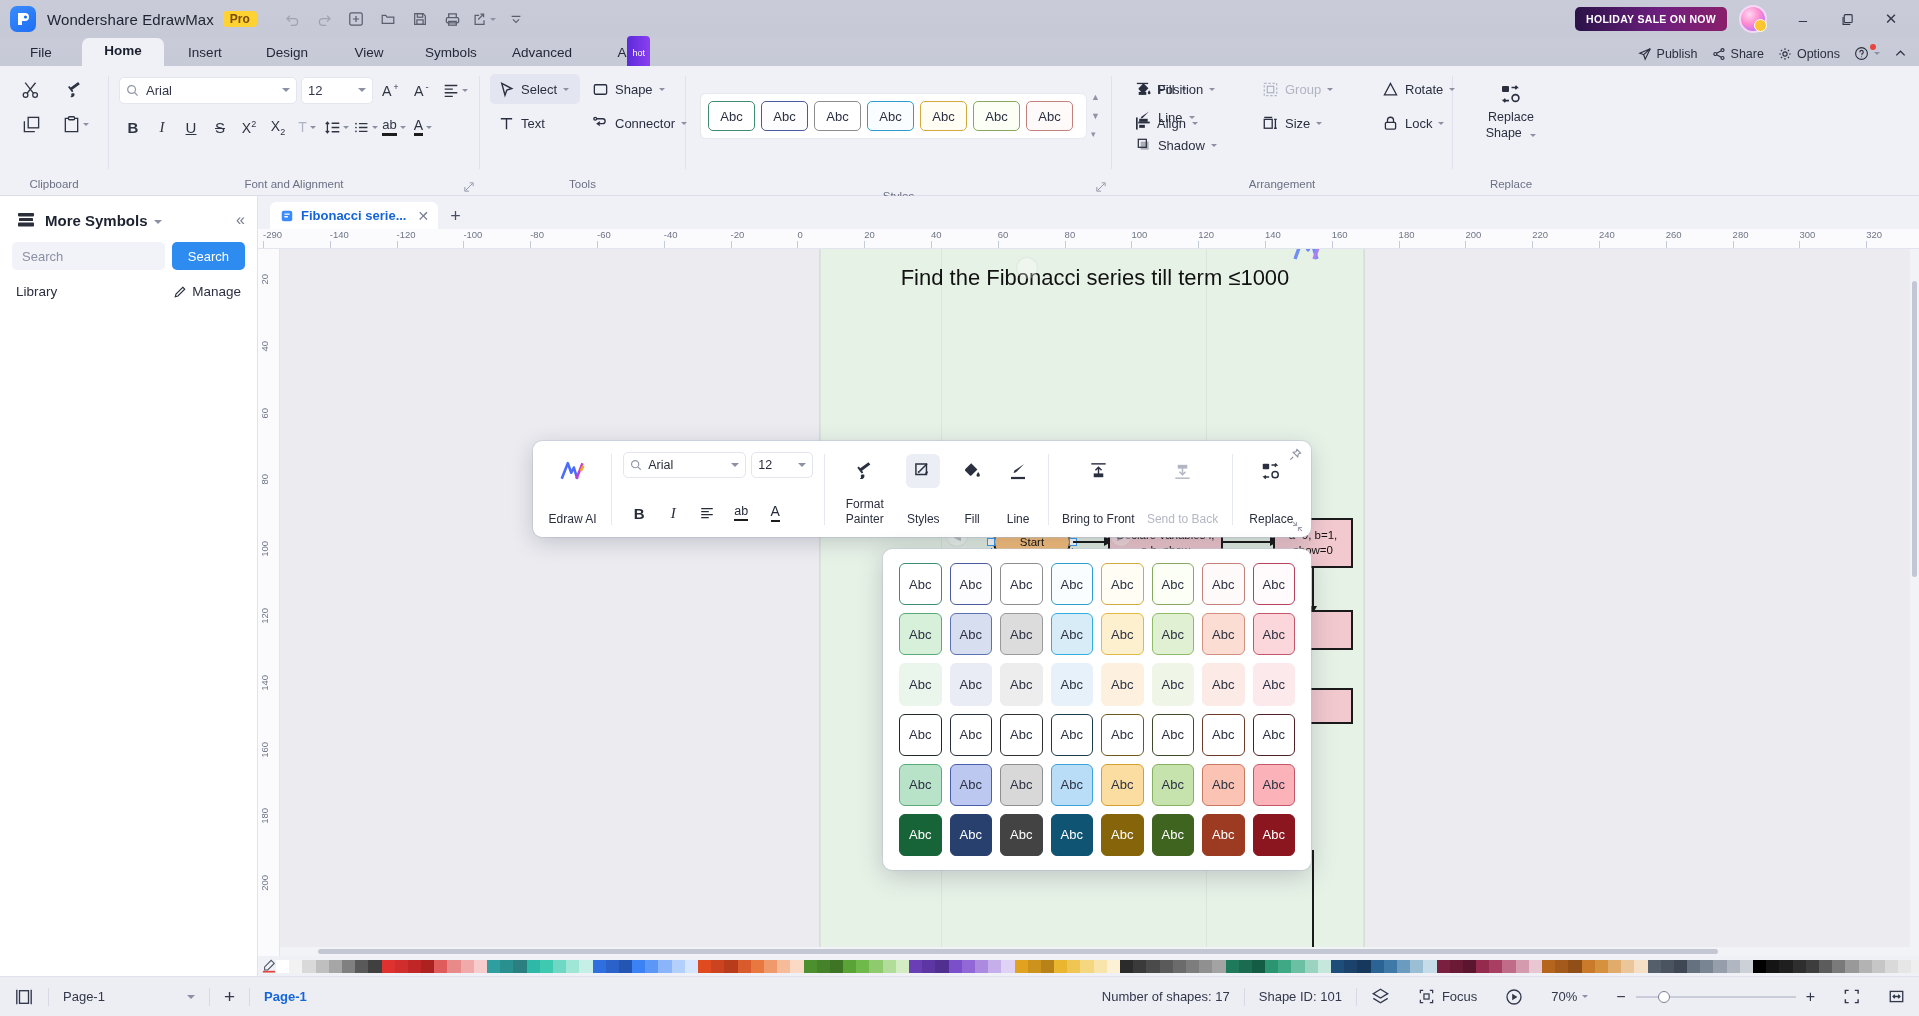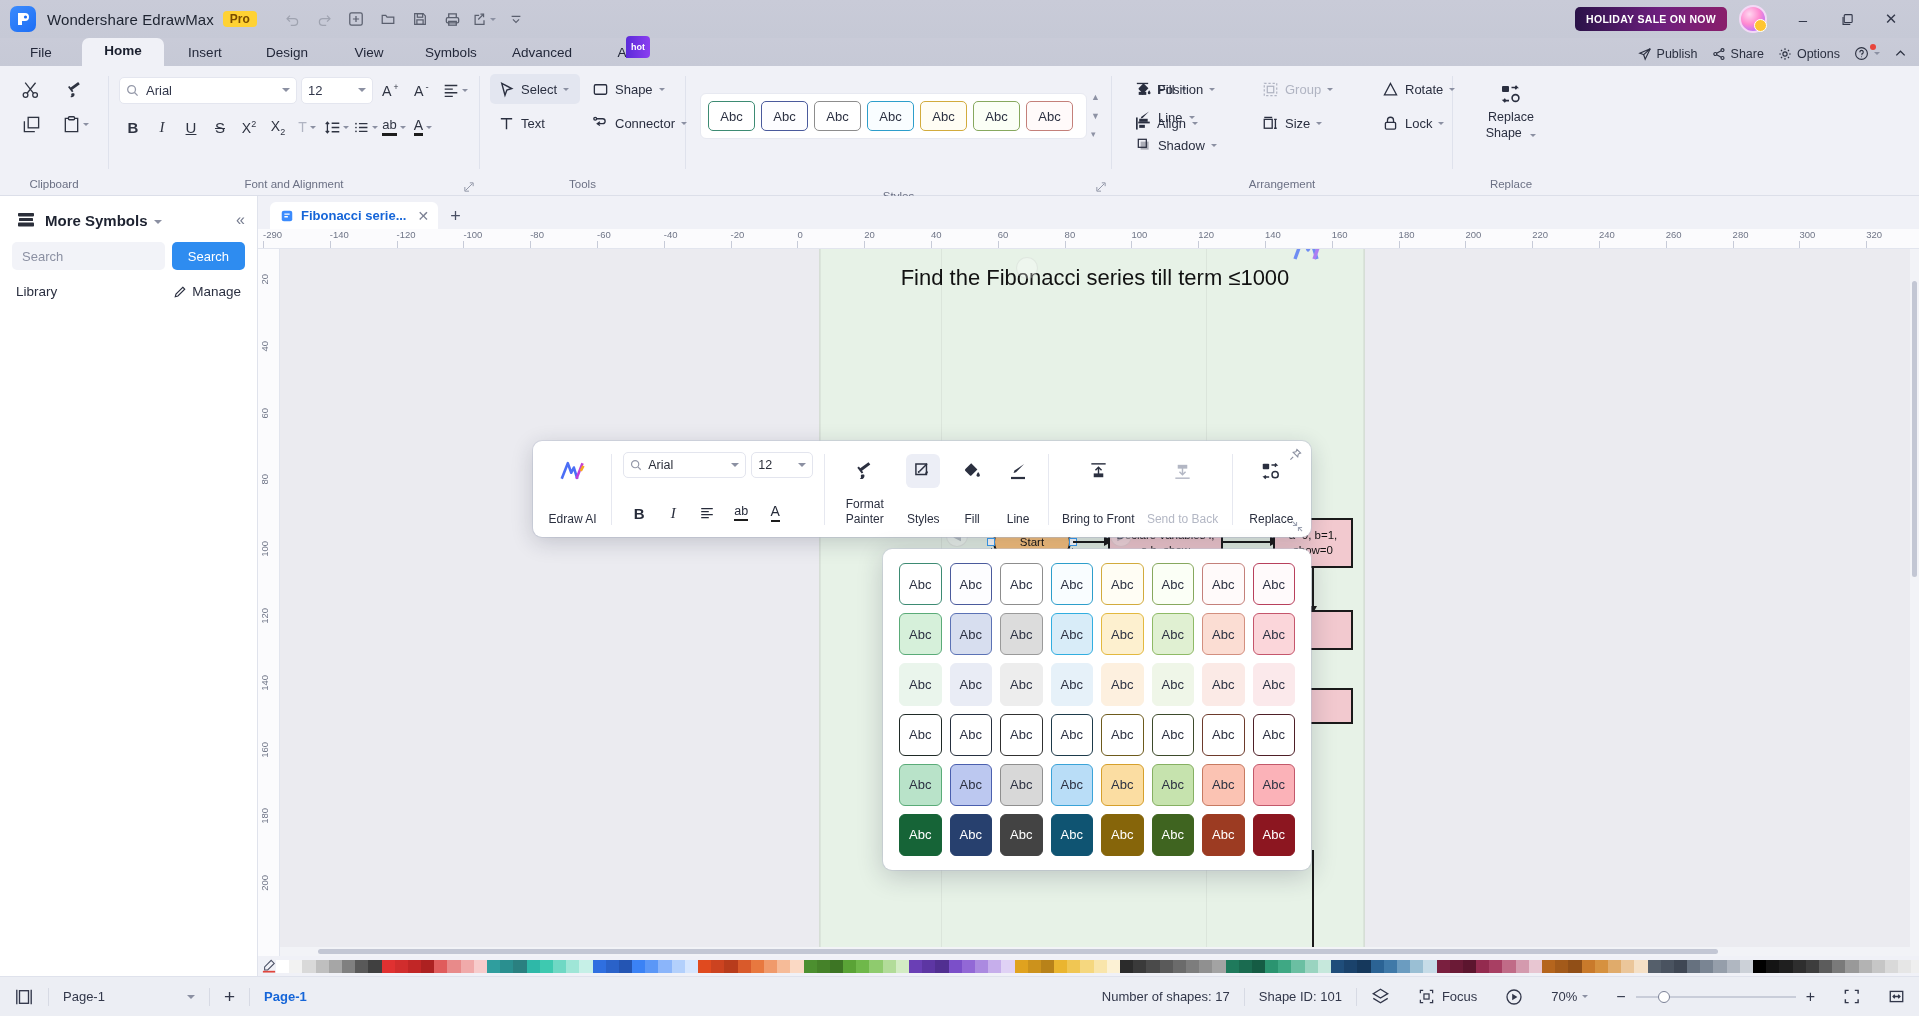--- a/index.html
+++ b/index.html
@@ -66,22 +66,22 @@
     width:82px; text-align:center; position:relative;
   }
   .menu-item.wide { width:100px; }
   .menu-item.active {
     background:#f0f1f7; color:#1a1f2e; font-weight:bold;
     border-radius:7px 7px 0 0; padding-top:5px; height:28px;
   }
   .hot-badge {
     position:absolute; top:-9px; right:6px;
     background: linear-gradient(90deg,#5b2bd9,#8b3ff0);
-    color:#fff; font-size:9px; font-weight:bold;
-    padding:6px 5px; border-radius:4px 4px 4px 0;
+    color:#fff; font-size:9px; font-weight:normal;
+    padding:12px 5px; border-radius:4px 4px 4px 0;
   }
   .menubar-right { margin-left:auto; display:flex; align-items:center; gap:14px;
     padding:0 12px 5px 0; font-size:12.5px; color:#2b3040; }
   .mbr-item { display:flex; align-items:center; gap:5px; }
 
   
   .ribbon {
     position:absolute; left:0; top:66px; width:1919px; height:130px;
     background:#f0f1f7; border-bottom:1px solid #dcdfe9;
     display:flex; align-items:stretch;

